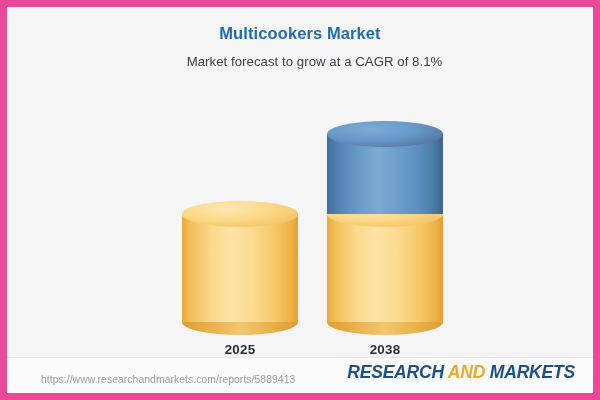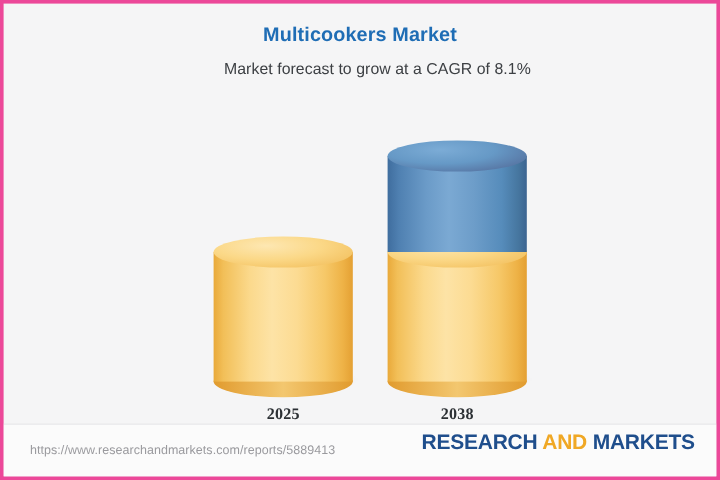--- a/index.html
+++ b/index.html
@@ -10,21 +10,21 @@
     overflow: hidden;
     background: #ffffff;
     font-family: "Liberation Sans", sans-serif;
   }
 
   .card {
     position: relative;
     width: 600px;
     height: 400px;
     background: #f5f5f6;
-    border: 3px solid #ec4899;
+    border: 7px solid #ec4899;
     overflow: hidden;
   }
 
   
   .header {
     position: absolute;
     top: 0; left: 0; right: 0;
     padding-top: 17px;
     text-align: center;
   }
@@ -164,51 +164,51 @@
   
   .cat-label {
     position: absolute;
     bottom: 0;
     left: 50%;
     transform: translateX(-50%);
     font-size: 13.4px;
     font-weight: bold;
     color: #2c3034;
     letter-spacing: 0.2px;
-    font-family: Liberation Serif, serif;
   }
 
   
   .footer-divider {
     position: absolute;
     left: 0; right: 0;
     top: 350px;
     height: 1px;
     background: #e6e6e8;
   }
   .footer {
     position: absolute;
     left: 0; right: 0;
     top: 351px;
     bottom: 0;
     background: #fbfbfb;
   }
   .source-url {
     position: absolute;
-    left: 22px;
+    left: 34px;
     top: 16px;
     font-size: 10.4px;
     color: #9a9a9e;
     letter-spacing: 0.05px;
   }
   .logo {
     position: absolute;
     right: 18px;
     top: 5px;
     text-align: left;
+    font-style: italic;
   }
   .logo-word {
     font-size: 17.5px;
     font-weight: bold;
     letter-spacing: -0.2px;
     color: #1f4e8c;
     line-height: 1.05;
   }
   .logo-word .accent { color: #f0a825; }
   .logo-tag {

